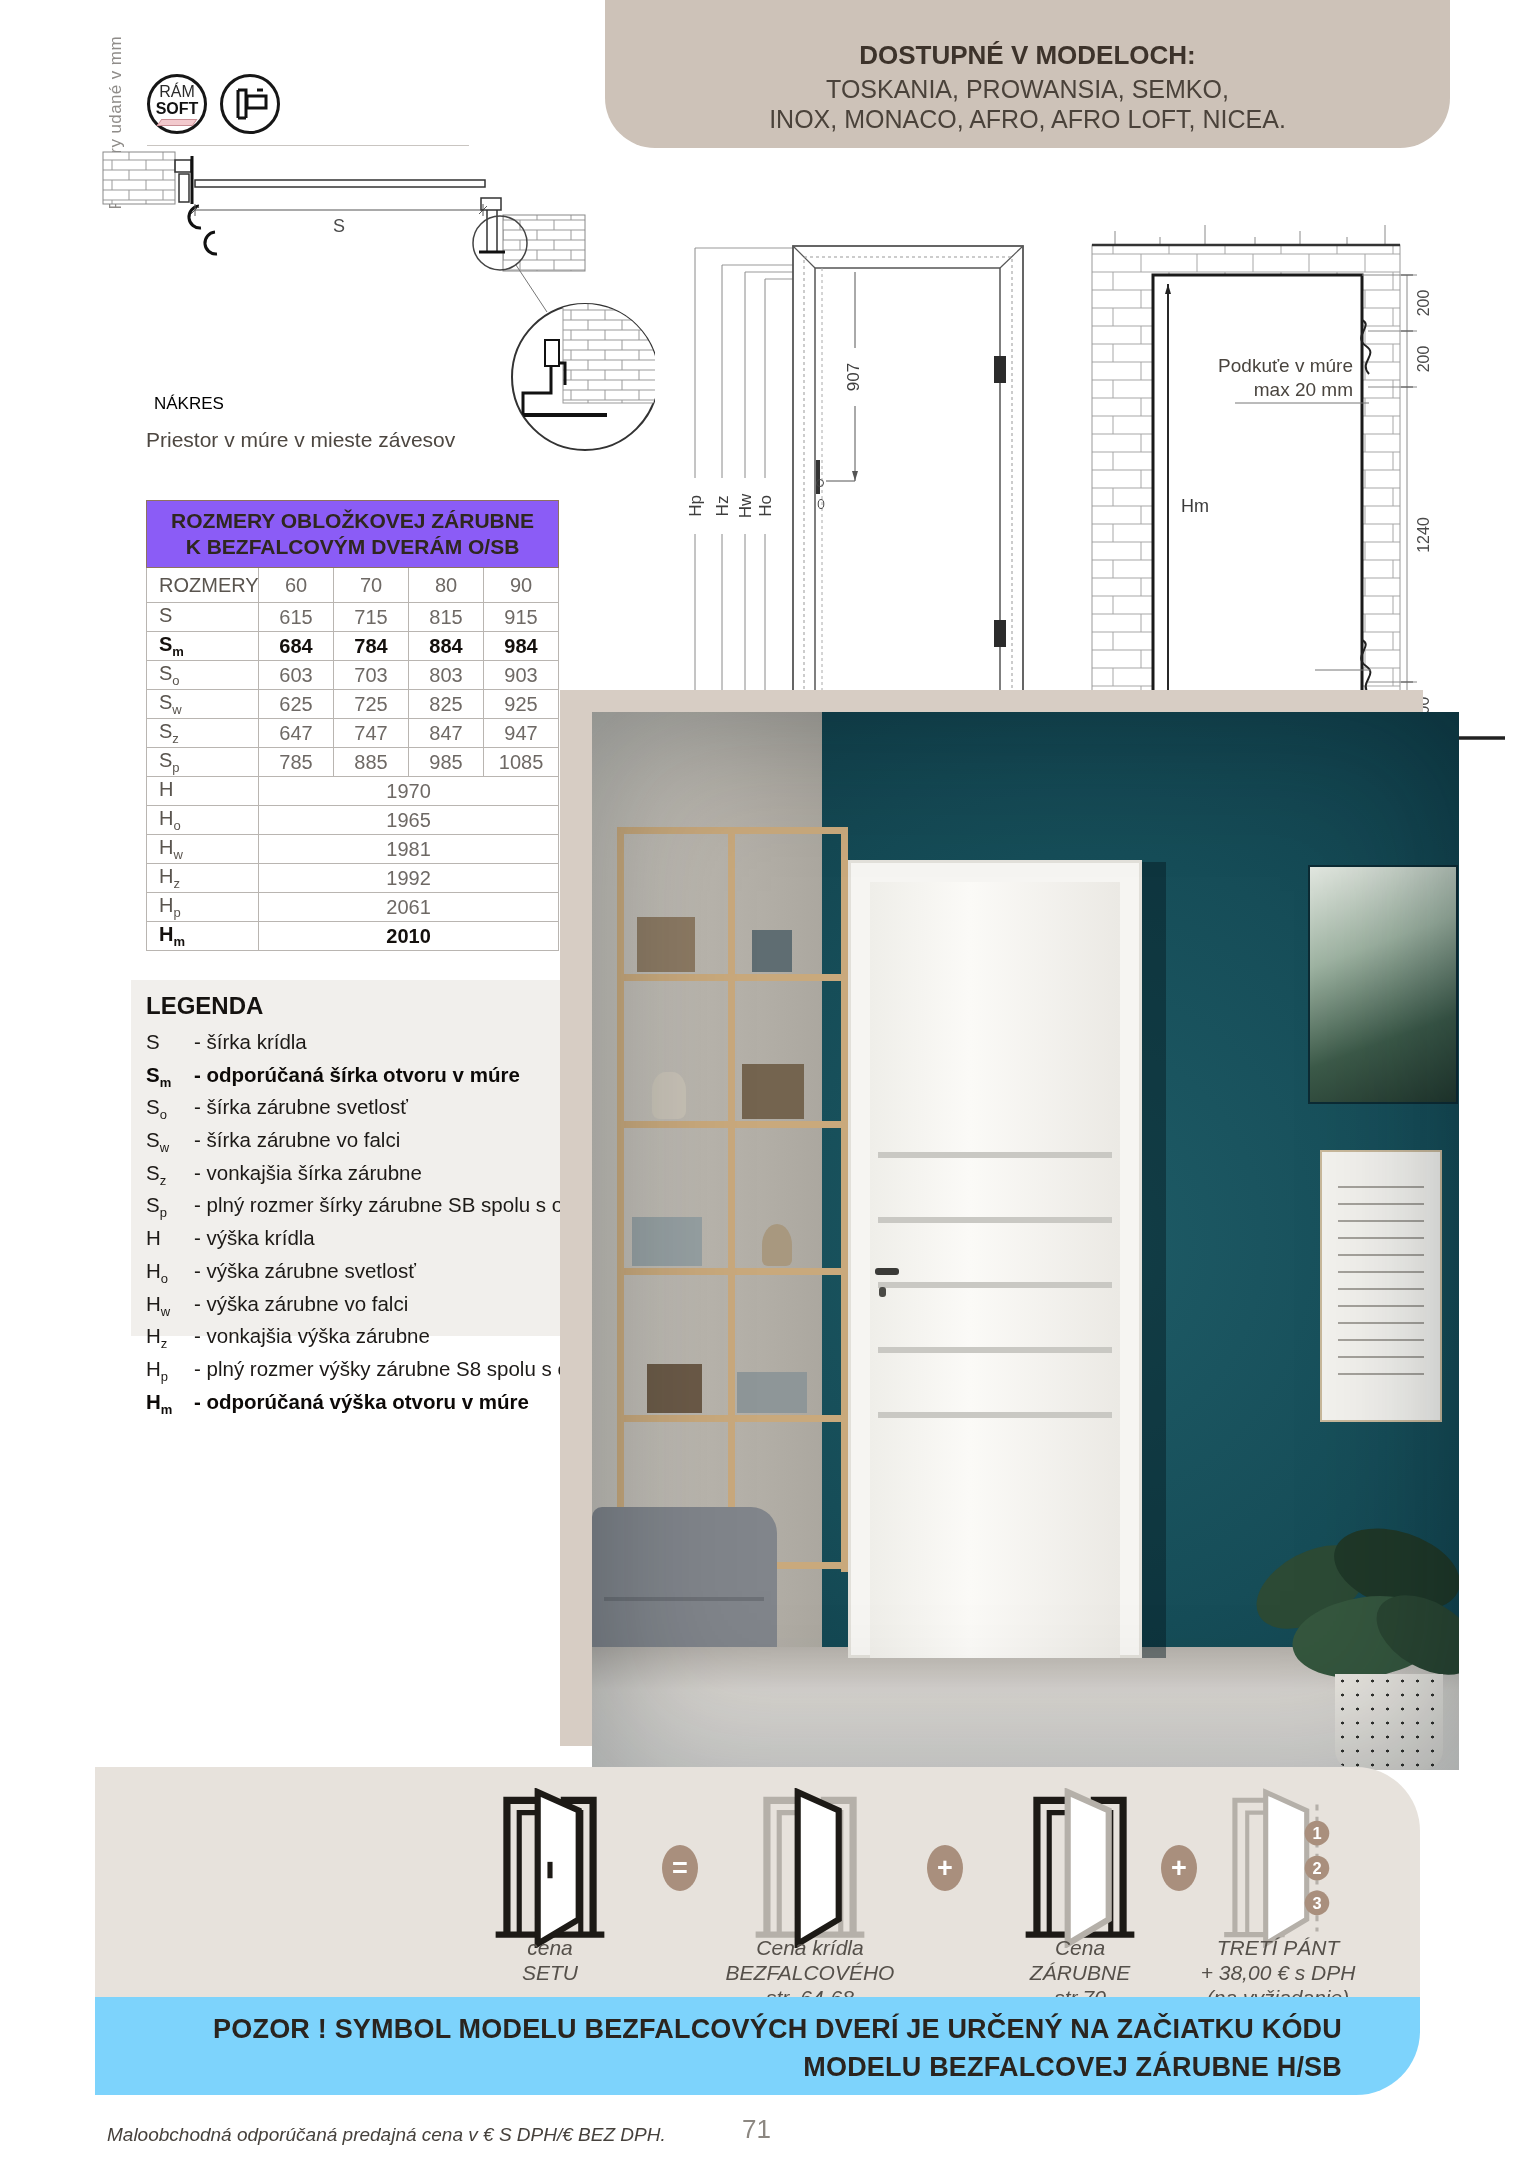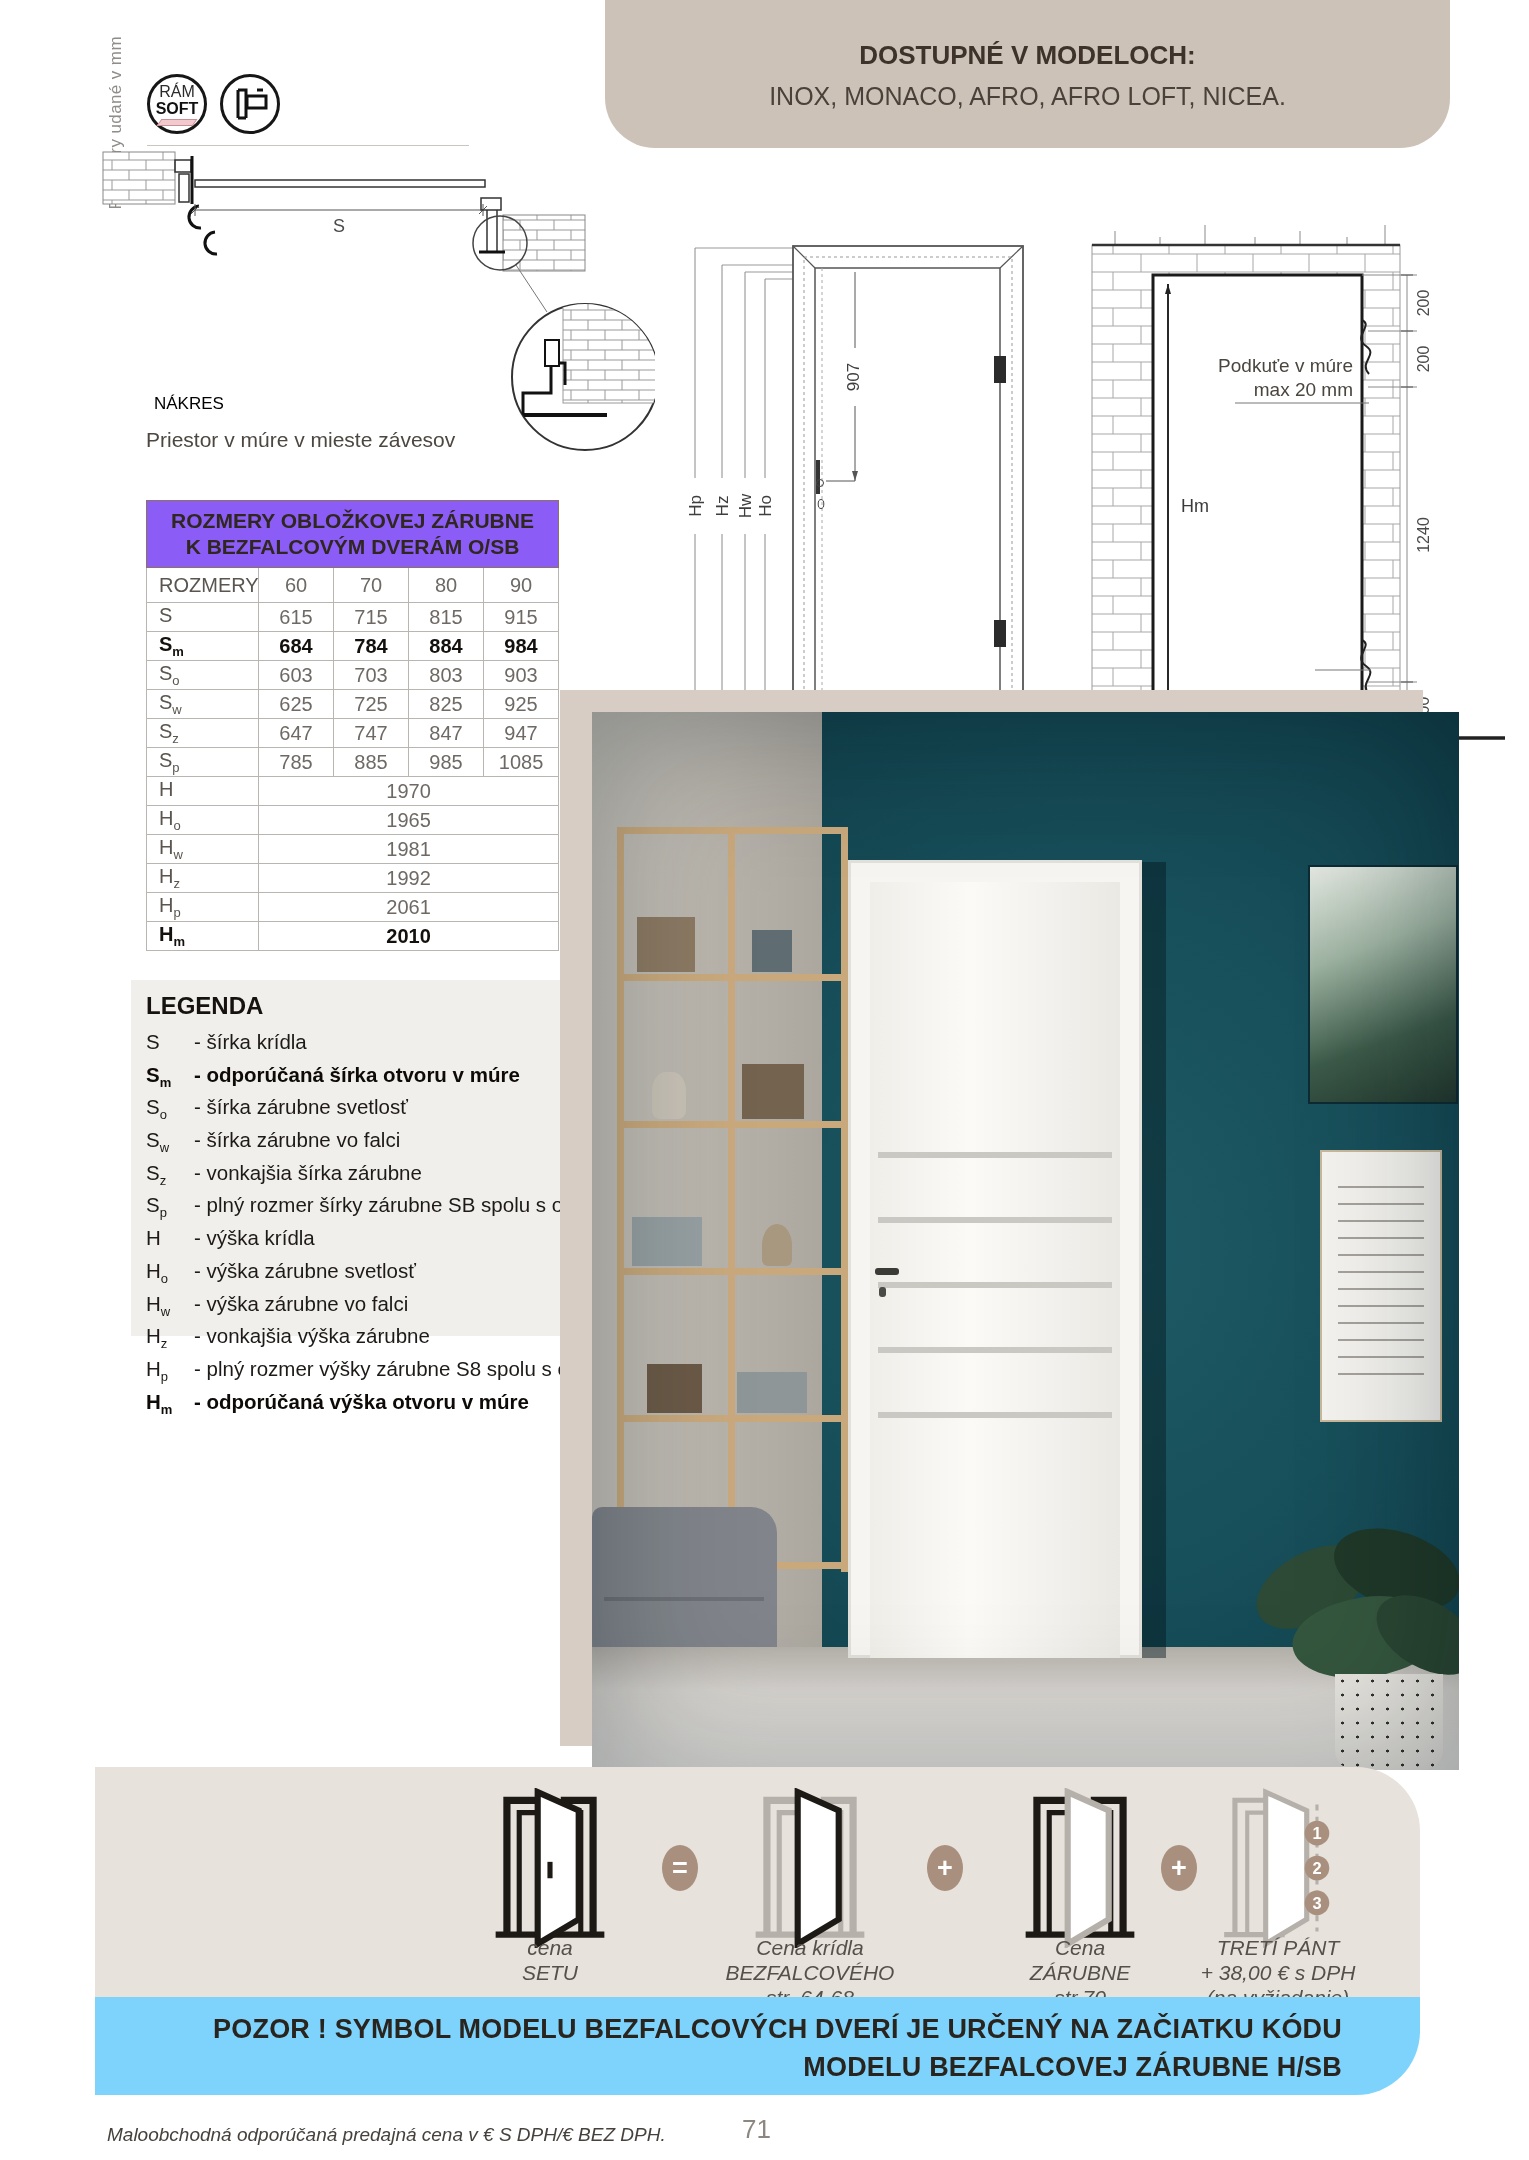--- a/index.html
+++ b/index.html
@@ -15,21 +15,21 @@
         display:flex;flex-direction:column;align-items:center;justify-content:center}
   .logo1{left:147px;top:74px}
   .logo1 .t2{font-size:16px;font-weight:bold;color:#111;line-height:16px}
   .logo1 .bar{width:34px;height:5px;background:#f2c9cd;border:1px solid #c98f96;transform:skewX(-35deg);margin-top:2px}
   .logo2{left:220px;top:74px}
   .divider{left:147px;top:145px;width:322px;height:1px;background:#c9c5c1}
 
   
   .header-box{left:605px;top:0;width:845px;height:148px;background:#cdc2b8;
               border-radius:0 0 50px 50px;text-align:center;box-sizing:border-box;padding-top:40px}
-  .hb-title{font-size:26px;font-weight:bold;color:#3d332b;margin-bottom:10px}
+  .hb-title{font-size:26px;font-weight:bold;color:#3d332b;margin-bottom:3px}
   .hb-line{font-size:25px;color:#4a423a;line-height:30px}
 
   
   .caption-title{left:154px;top:394px;font-size:17px;color:#000000}
   .caption-sub{left:146px;top:428px;font-size:21px;color:#4d4741}
 
   
   table.dims{position:absolute;left:146px;top:500px;width:412px;border-collapse:collapse;
              table-layout:fixed;font-size:20px}
   .dims td{border:1px solid #b9b5b1;height:28px;padding:0;color:#6e6965;text-align:center;overflow:hidden}
@@ -120,20 +120,21 @@
   <svg width="40" height="40" viewBox="0 0 40 40">
     <path d="M8,6 V34 M8,6 H16 V14 M16,14 V34 M8,34 H16" fill="none" stroke="#111" stroke-width="3"></path>
     <rect x="17" y="12" width="19" height="12" fill="none" stroke="#111" stroke-width="3"></rect>
     <line x1="27" y1="6" x2="33" y2="6" stroke="#111" stroke-width="3"></line>
   </svg>
 </div>
 <div class="abs divider"></div>
 
 <div class="abs header-box">
   <div class="hb-title">DOSTUPNÉ V MODELOCH:</div>
+  <div class="hb-line">TOSKANIA, PROWANSIA, SEMKO,</div>
   <div class="hb-line">INOX, MONACO, AFRO, AFRO LOFT, NICEA.</div>
 </div>
 
 <svg class="abs svg-plan" width="560" height="335" viewBox="0 0 560 335">
   <defs>
     <pattern id="brickA" width="34" height="20" patternUnits="userSpaceOnUse">
       <rect width="34" height="20" fill="#fff"></rect>
       <path d="M0,0H34 M0,10H34 M0,20H34 M17,0V10 M0,10V20 M34,10V20" stroke="#9a9a9a" stroke-width="1" fill="none"></path>
     </pattern>
     <clipPath id="clipA">

